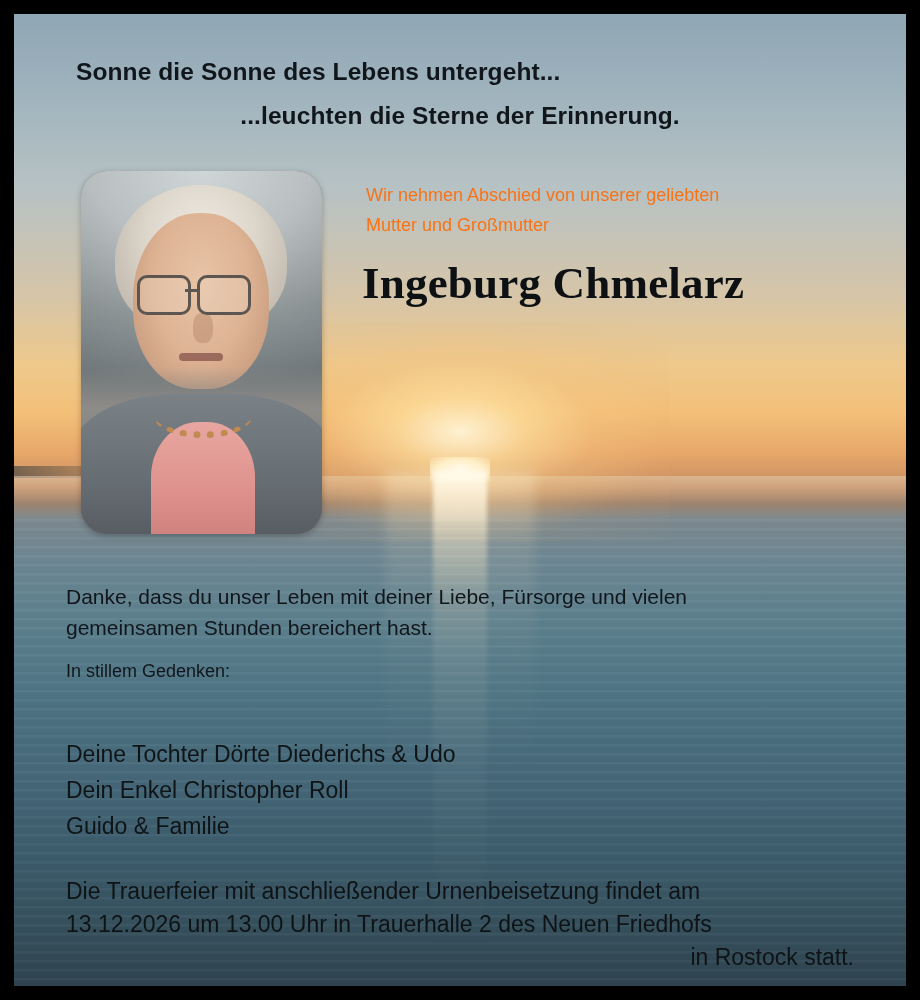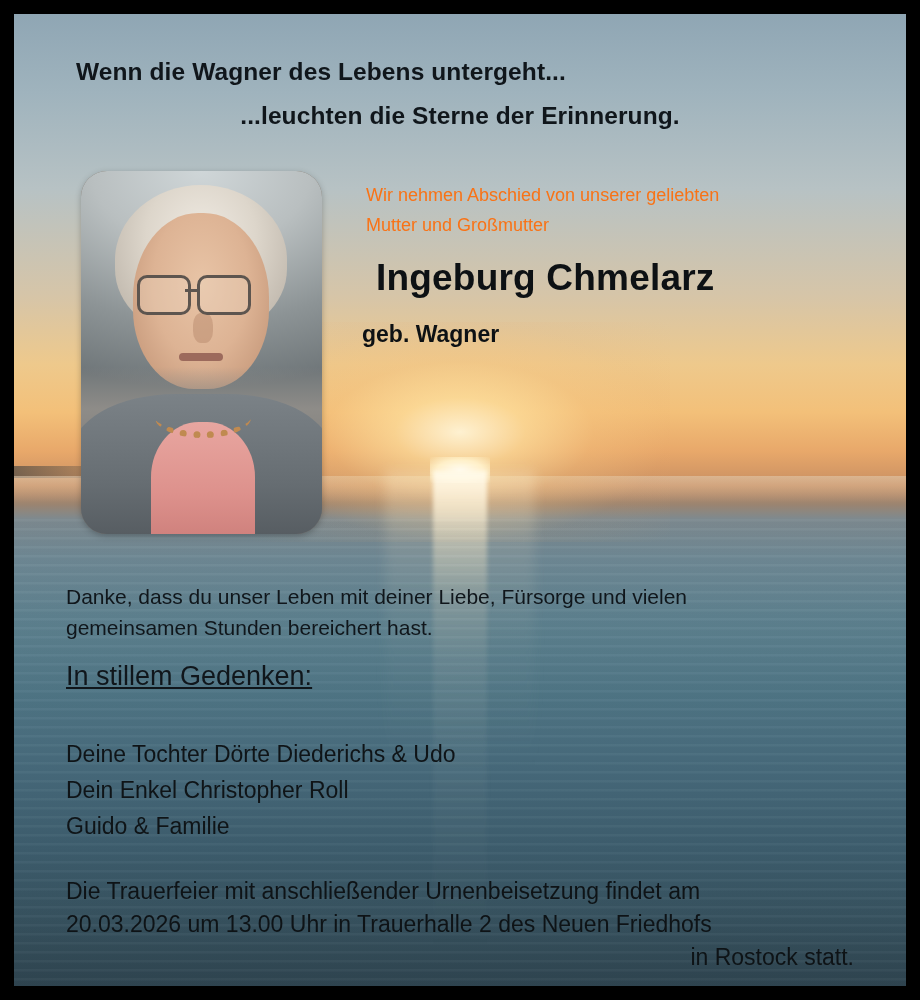--- a/index.html
+++ b/index.html
@@ -292,27 +292,28 @@
     position: absolute;
     left: 352px;
     top: 166px;
     right: 50px;
     font-size: 18px;
     line-height: 30px;
     color: #f97316;
   }
   .name {
     position: absolute;
-    left: 362px;
+    left: 348px;
     top: 243px;
     right: 40px;
-    font-size: 37px;
+    font-size: 45px;
     font-weight: bold;
     color: #0d1114;
     letter-spacing: 0.2px;
+    font-family: Liberation Serif, serif;
   }
   .maiden {
     position: absolute;
     left: 348px;
     top: 307px;
     font-size: 23px;
     font-weight: bold;
     color: #0d1114;
   }
   .dates {
@@ -332,23 +333,22 @@
     top: 567px;
     right: 50px;
     font-size: 21px;
     line-height: 31px;
     color: #10161b;
   }
   .remember {
     position: absolute;
     left: 52px;
     top: 647px;
-    font-size: 27px;
+    font-size: 18px;
     color: #10161b;
-    text-decoration: underline;
   }
   .mourners {
     position: absolute;
     left: 52px;
     top: 722px;
     right: 50px;
     font-size: 23px;
     line-height: 36px;
     color: #0f1417;
   }
@@ -373,21 +373,21 @@
   <div class="shore"></div>
   <div class="horizon-haze"></div>
   <div class="sun-glow"></div>
   <div class="sun-core"></div>
   <div class="sun-reflection2"></div>
   <div class="sun-reflection"></div>
   <div class="water-bands"></div>
 
   <div class="content">
 
-    <div class="headline-1">Wenn die Wagner des Lebens untergeht...</div>
+    <div class="headline-1">Sonne die Sonne des Lebens untergeht...</div>
     <div class="headline-2">...leuchten die Sterne der Erinnerung.</div>
 
     <div class="portrait">
       <div class="ph-bg"></div>
       <div class="ph-hair"></div>
       <div class="ph-face"></div>
       <div class="ph-nose"></div>
       <div class="ph-glass-l"></div>
       <div class="ph-glass-r"></div>
       <div class="ph-bridge"></div>
@@ -397,36 +397,35 @@
       <div class="ph-blouse"></div>
       <div class="ph-necklace"></div>
     </div>
 
     <div class="intro">
       <div>Wir nehmen Abschied von unserer geliebten</div>
       <div>Mutter und Großmutter</div>
     </div>
 
     <div class="name">Ingeburg Chmelarz</div>
-    <div class="maiden">geb. Wagner</div>
 
 
     <div class="thanks">
       <div>Danke, dass du unser Leben mit deiner Liebe, Fürsorge und vielen</div>
       <div>gemeinsamen Stunden bereichert hast.</div>
     </div>
 
     <div class="remember">In stillem Gedenken:</div>
 
     <div class="mourners">
       <div>Deine Tochter Dörte Diederichs &amp; Udo</div>
       <div>Dein Enkel Christopher Roll</div>
       <div>Guido &amp; Familie</div>
     </div>
 
     <div class="ceremony">
       <div>Die Trauerfeier mit anschließender Urnenbeisetzung findet am</div>
-      <div>20.03.2026 um 13.00 Uhr in Trauerhalle 2 des Neuen Friedhofs</div>
+      <div>13.12.2026 um 13.00 Uhr in Trauerhalle 2 des Neuen Friedhofs</div>
       <div class="last-line">in Rostock statt.</div>
     </div>
 
   </div>
 </div>
 
 </body></html>

